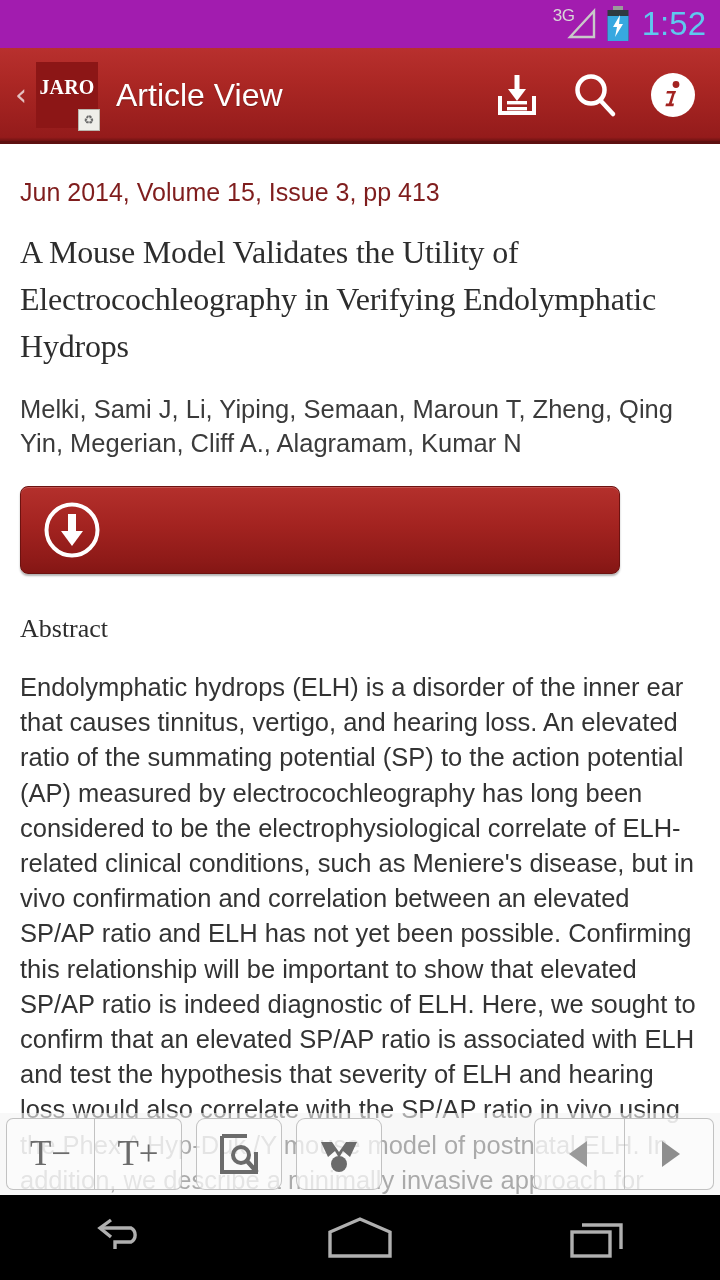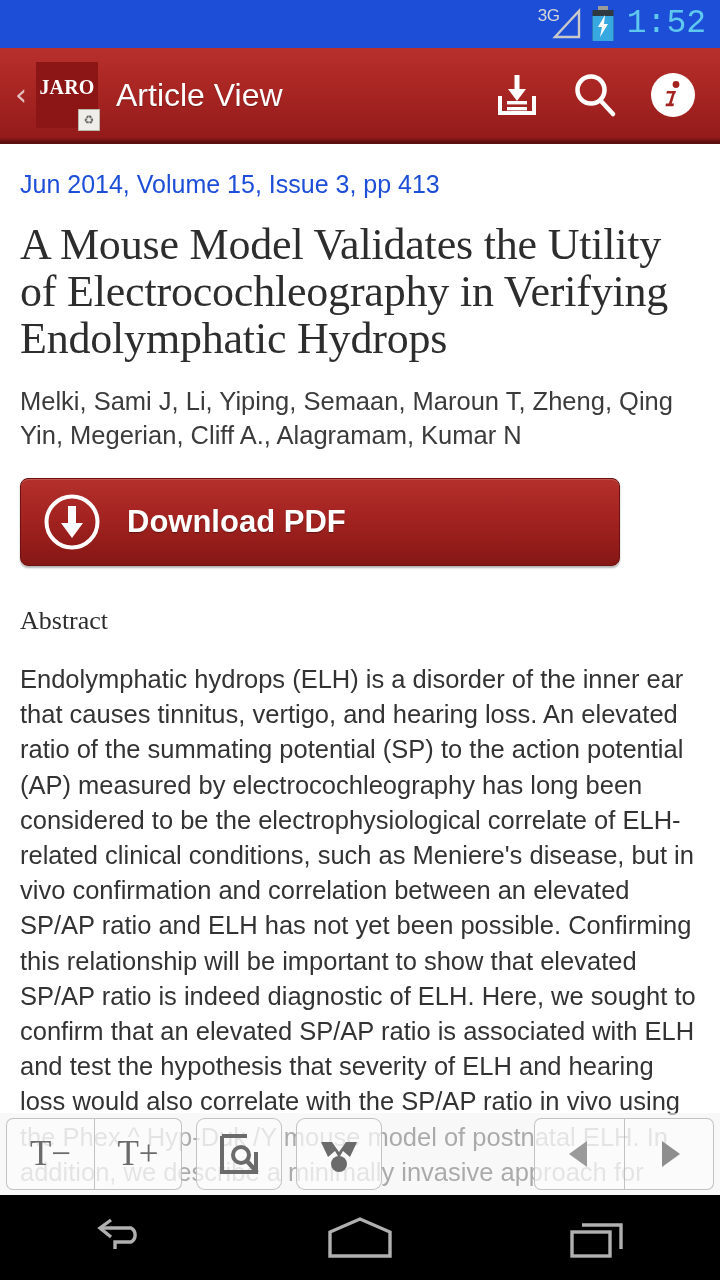--- a/index.html
+++ b/index.html
@@ -14,36 +14,36 @@
     position: relative;
     width: 720px; height: 1280px;
     background: #ffffff;
     overflow: hidden;
   }
 
   
   .status-bar {
     position: absolute; top: 0; left: 0;
     width: 720px; height: 48px;
-    background: #1d4ed8;
+    background: #a21caf;
     display: flex; align-items: center; justify-content: flex-end;
     padding-right: 14px;
   }
   .sb-right { display: flex; align-items: center; gap: 9px; }
   .signal-wrap { position: relative; width: 44px; height: 34px; }
   .signal-3g {
     position: absolute; left: 0; top: -1px;
     font-size: 17px; color: #d8d8d8; letter-spacing: -0.5px;
     font-family: "Liberation Sans", sans-serif;
   }
   .signal-tri { position: absolute; right: 0; bottom: 1px; }
   .battery-ico { display: block; }
   .sb-clock {
     color: #5fc8ee; font-size: 33px; line-height: 33px;
-    font-family: Liberation Mono, monospace;
+    font-family: Liberation Sans, sans-serif;
     letter-spacing: 0px; font-weight: 400;
     margin-left: 3px; margin-top: -2px;
   }
 
   
   .action-bar {
     position: absolute; top: 48px; left: 0;
     width: 720px; height: 96px;
     background: linear-gradient(to bottom, #b8302e 0%, #ab2724 38%, #941b1b 96%, #6f1212 100%);
     display: flex; align-items: center;
@@ -92,28 +92,28 @@
 
   
   .content {
     position: absolute; top: 147px; left: 0;
     width: 720px; height: 1085px;
     background: #ffffff;
     padding: 0 20px;
     overflow: hidden;
   }
   .cite {
-    margin-top: 22px;
-    font-size: 25px; line-height: 30px; color: #1d4ed8;
+    margin-top: 30px;
+    font-size: 25px; line-height: 30px; color: #7f1d1d;
     font-family: "Liberation Sans", sans-serif;
   }
   .art-title {
     margin-top: 22px;
     font-family: "Liberation Serif", serif;
-    font-size: 44px; line-height: 47px;
+    font-size: 32px; line-height: 47px;
     color: #2d2d2d; font-weight: 400;
     letter-spacing: -0.2px;
   }
   .authors {
     margin-top: 22px;
     font-size: 25.5px; line-height: 34px; color: #3b3b3b;
     font-family: Liberation Sans, sans-serif;
   }
   .dl-btn {
     margin-top: 26px;
@@ -241,21 +241,20 @@
     <div class="cite">Jun 2014, Volume 15, Issue 3, pp 413</div>
     <div class="art-title">A Mouse Model Validates the Utility of Electrocochleography in Verifying Endolymphatic Hydrops</div>
     <div class="authors">Melki, Sami J, Li, Yiping, Semaan, Maroun T, Zheng, Qing Yin, Megerian, Cliff A., Alagramam, Kumar N</div>
 
     <div class="dl-btn">
       <svg class="dl-icon" viewBox="0 0 58 58">
         <circle cx="29" cy="29" r="25.5" fill="none" stroke="#ffffff" stroke-width="4"></circle>
         <rect x="25" y="13" width="8" height="20" fill="#ffffff"></rect>
         <polygon points="18,30 40,30 29,45" fill="#ffffff"></polygon>
       </svg>
-      <span class="dl-label">Download PDF</span>
     </div>
 
     <div class="sec-head">Abstract</div>
     <div class="abstract">Endolymphatic hydrops (ELH) is a disorder of the inner ear that causes tinnitus, vertigo, and hearing loss. An elevated ratio of the summating potential (SP) to the action potential (AP) measured by electrocochleography has long been considered to be the electrophysiological correlate of ELH-related clinical conditions, such as Meniere's disease, but in vivo confirmation and correlation between an elevated SP/AP ratio and ELH has not yet been possible. Confirming this relationship will be important to show that elevated SP/AP ratio is indeed diagnostic of ELH. Here, we sought to confirm that an elevated SP/AP ratio is associated with ELH and test the hypothesis that severity of ELH and hearing loss would also correlate with the SP/AP ratio in vivo using the Phex ^ Hyp-Duk /Y mouse model of postnatal ELH. In addition, we describe a minimally invasive approach for electrocochleography in mice. Auditory brainstem responses and electrocochleography data were collected from control Phex ^ Hyp-Duk /Y mouse littermates at postnatal day and th (all male) with th d immediately for cochlear histology. Our results show that (1) the SP/AP ratio</div>
   </div>
 
   <div class="bottom-bar">
     <div class="seg-group">
       <div class="tb-btn tb-font">T−</div>
       <div class="tb-btn tb-font">T+</div>

